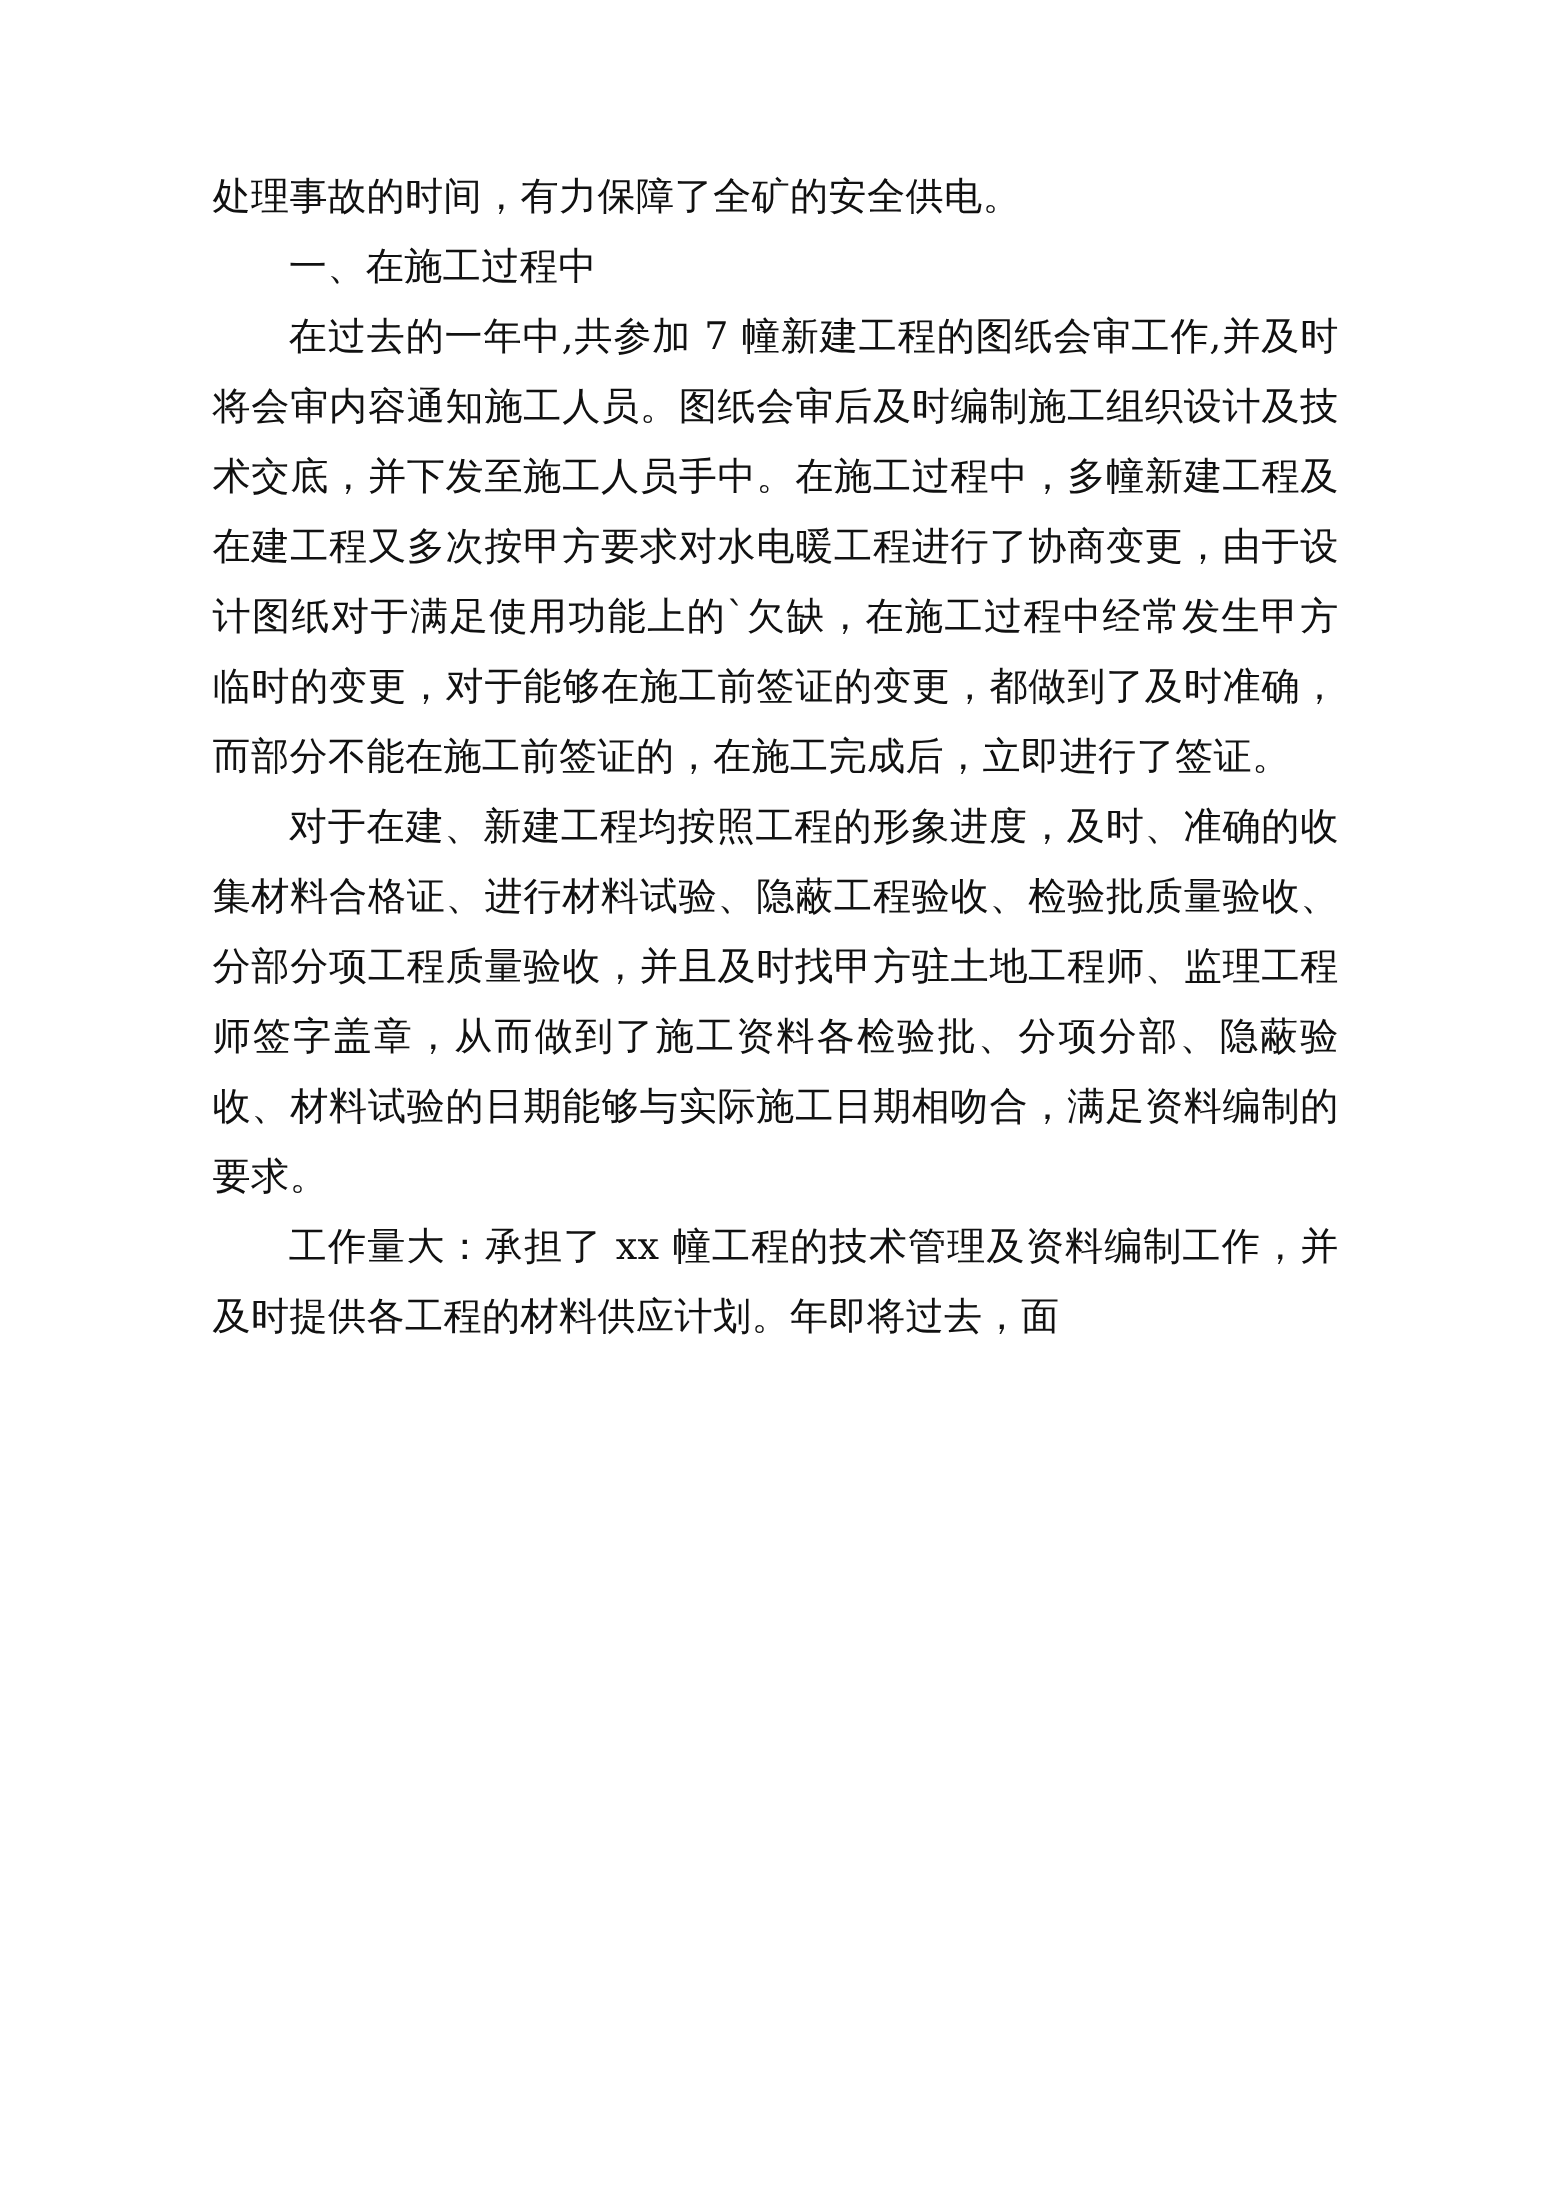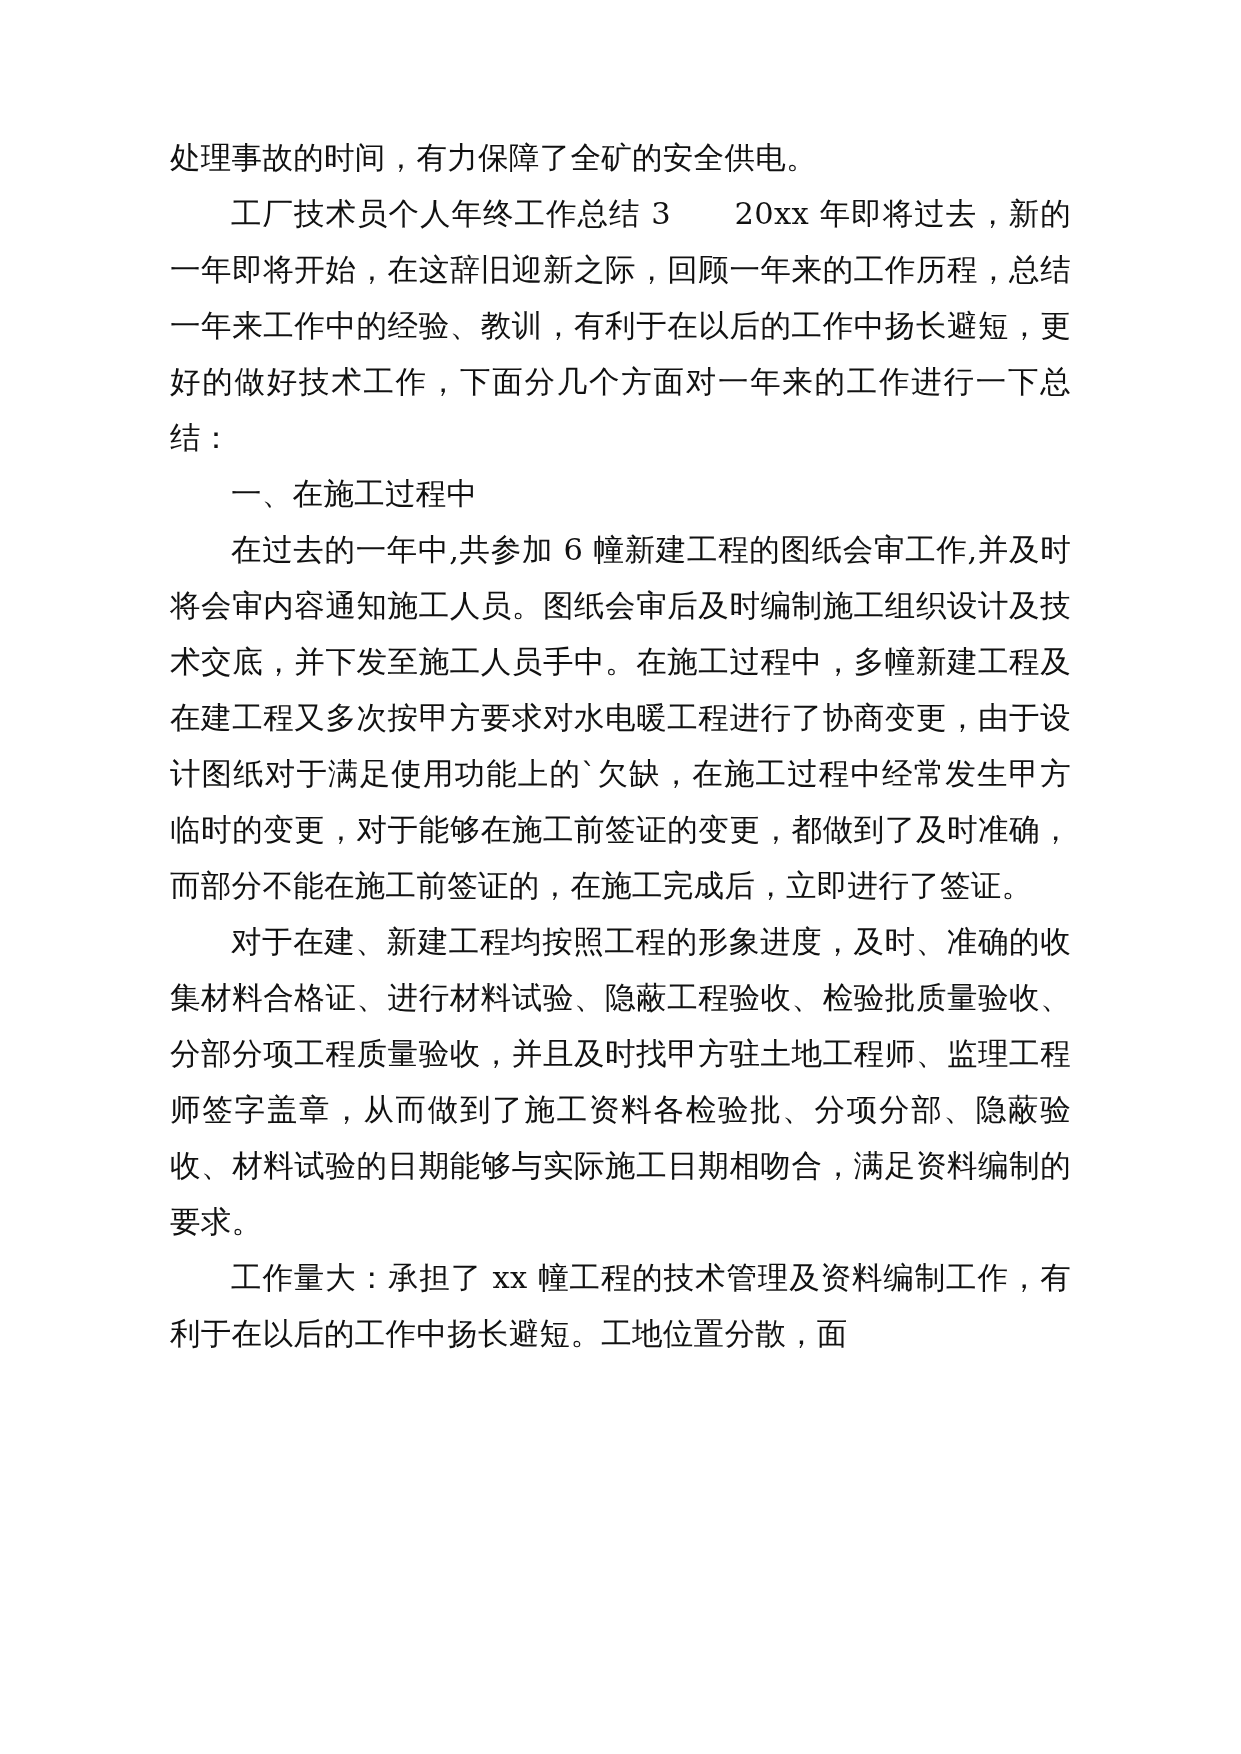--- a/index.html
+++ b/index.html
@@ -46,25 +46,24 @@
   }
 </style>
 </head>
 <body>
 
 <div class="page">
   <div class="doc-body">
 
     <p class="para no-indent">处理事故的时间，有力保障了全矿的安全供电。</p>
 
-    <p class="para">工厂技术员个人年终工作总结 3　　20xx 年即将过去，新的一年即将开始，在这辞旧迎新之际，回顾一年来的工作历程，总结一年来工作中的经验、教训，有利于在以后的工作中扬长避短，更好的做好技术工作，下面分几个方面对一年来的工作进行一下总结：</p>
 
     <p class="para heading">一、在施工过程中</p>
 
-    <p class="para">在过去的一年中,共参加 6 幢新建工程的图纸会审工作,并及时将会审内容通知施工人员。图纸会审后及时编制施工组织设计及技术交底，并下发至施工人员手中。在施工过程中，多幢新建工程及在建工程又多次按甲方要求对水电暖工程进行了协商变更，由于设计图纸对于满足使用功能上的`欠缺，在施工过程中经常发生甲方临时的变更，对于能够在施工前签证的变更，都做到了及时准确，而部分不能在施工前签证的，在施工完成后，立即进行了签证。</p>
+    <p class="para">在过去的一年中,共参加 7 幢新建工程的图纸会审工作,并及时将会审内容通知施工人员。图纸会审后及时编制施工组织设计及技术交底，并下发至施工人员手中。在施工过程中，多幢新建工程及在建工程又多次按甲方要求对水电暖工程进行了协商变更，由于设计图纸对于满足使用功能上的`欠缺，在施工过程中经常发生甲方临时的变更，对于能够在施工前签证的变更，都做到了及时准确，而部分不能在施工前签证的，在施工完成后，立即进行了签证。</p>
 
     <p class="para">对于在建、新建工程均按照工程的形象进度，及时、准确的收集材料合格证、进行材料试验、隐蔽工程验收、检验批质量验收、分部分项工程质量验收，并且及时找甲方驻土地工程师、监理工程师签字盖章，从而做到了施工资料各检验批、分项分部、隐蔽验收、材料试验的日期能够与实际施工日期相吻合，满足资料编制的要求。</p>
 
 
-    <p class="para">工作量大：承担了 xx 幢工程的技术管理及资料编制工作，有利于在以后的工作中扬长避短。工地位置分散，面</p>
+    <p class="para">工作量大：承担了 xx 幢工程的技术管理及资料编制工作，并及时提供各工程的材料供应计划。年即将过去，面</p>
 
   </div>
 </div>
 
 </body></html>

